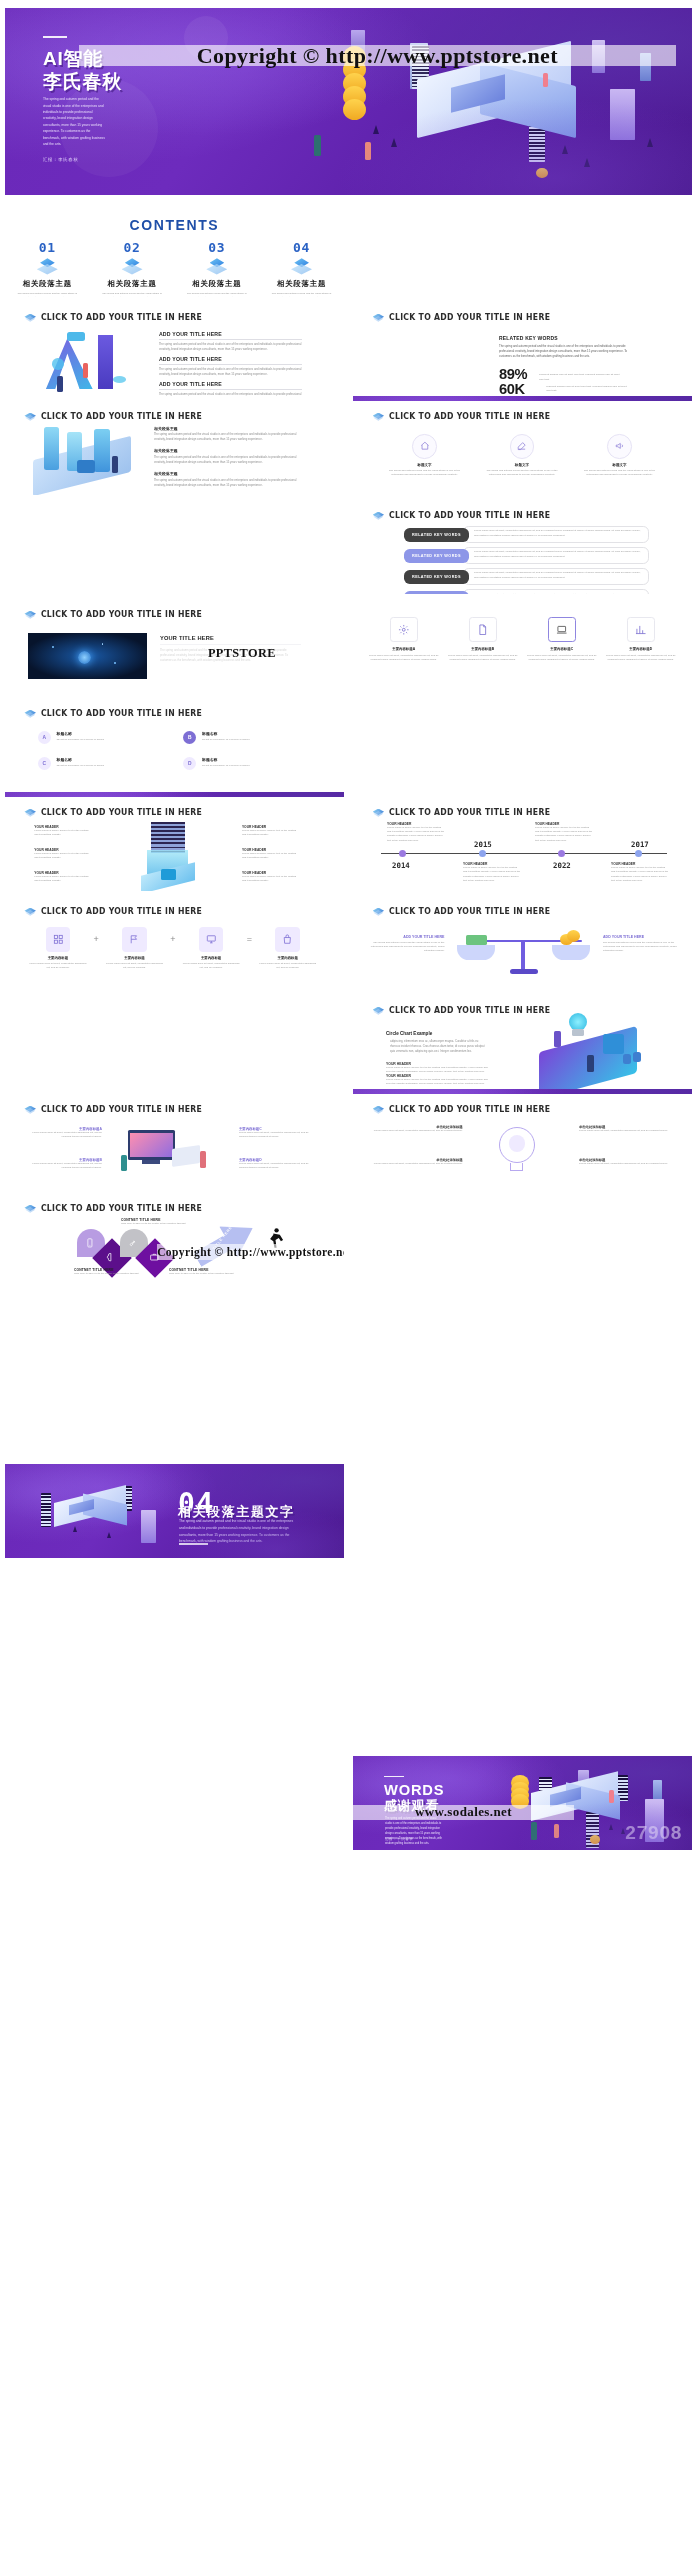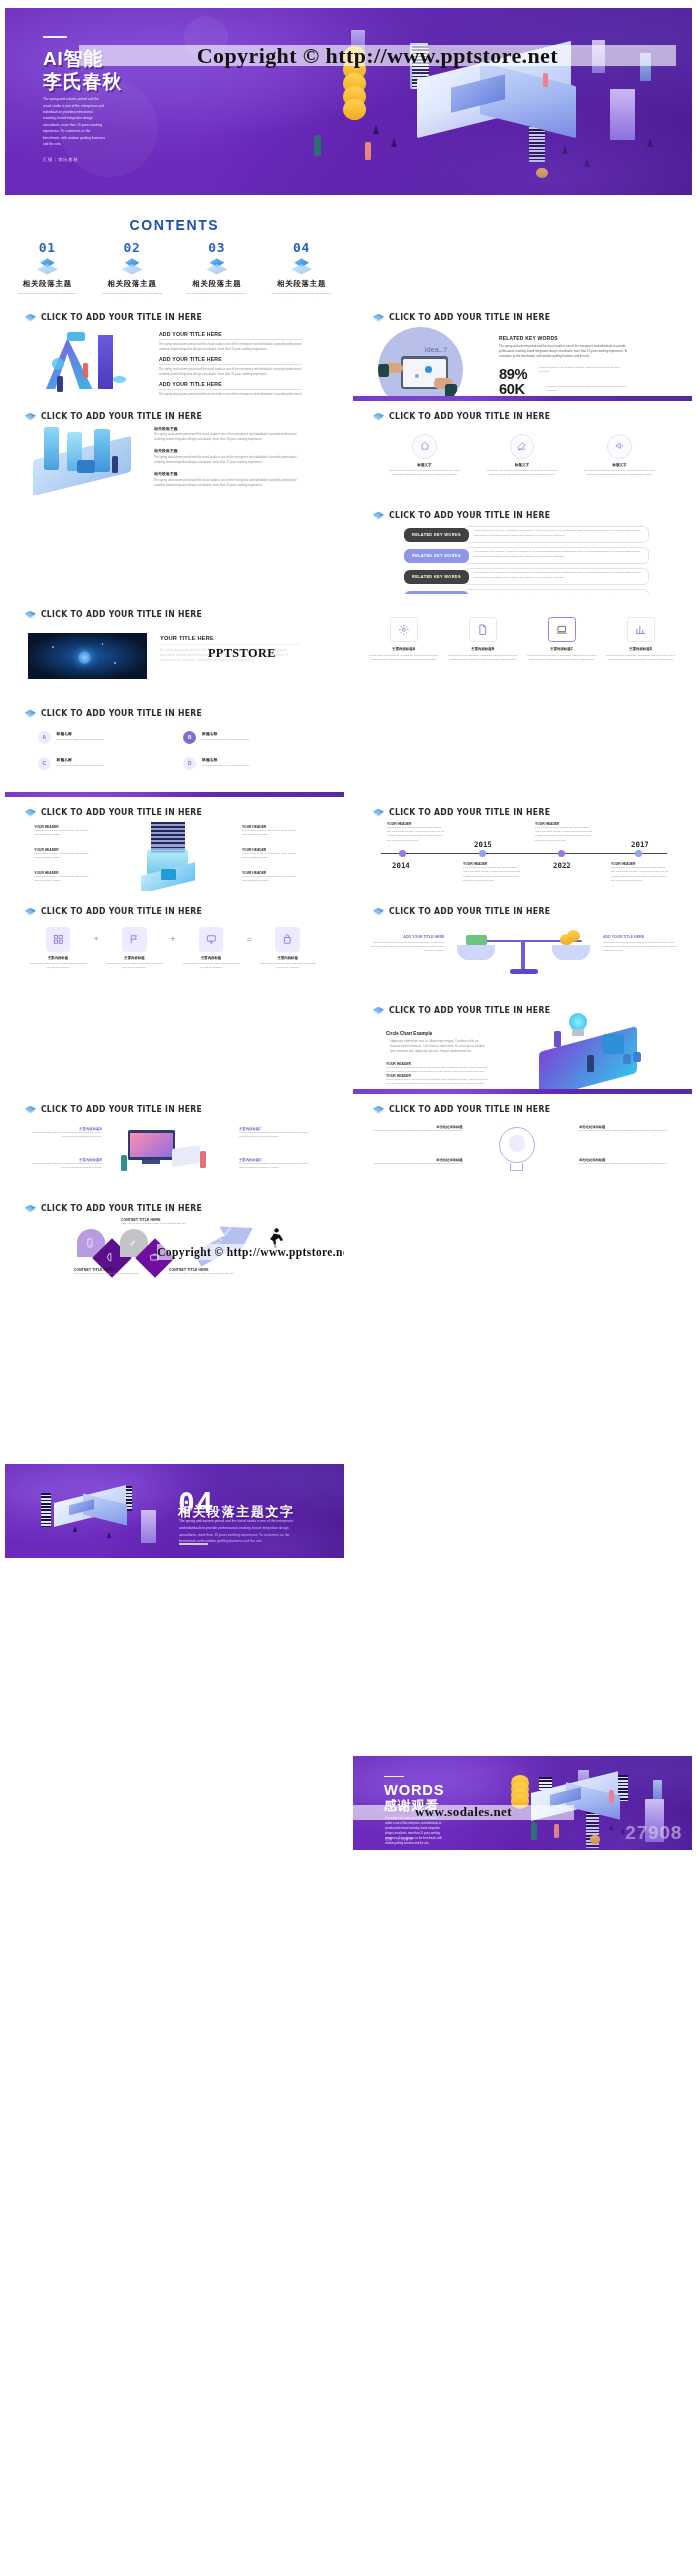--- a/index.html
+++ b/index.html
@@ -292,37 +292,25 @@
 </div>
 
 <div class="slide w-half-r" style="top:302px;height:94px;">
   <div class="stitle" style="left:19.6px;top:9.8px;">
     <span class="cube">
           <i></i>
           <b></b>
         </span>
     <span>CLICK TO ADD YOUR TITLE IN HERE</span>
   </div>
-  <div style="position:absolute;left:24.5px;top:24.5px;width:85px;height:85px;border-radius:50%;background:#b8bfe9;overflow:hidden;">
-    <div style="position:absolute;left:23px;top:29.4px;width:47px;height:33px;background:#555d70;border-radius:3.3px;"></div>
-    <div style="position:absolute;left:25px;top:32px;width:43px;height:28px;background:#f3f5fa;border-radius:1.6px;"></div>
-    <div style="position:absolute;left:47px;top:39px;width:7.4px;height:7.4px;border-radius:50%;background:#2f8fdc;"></div>
-    <div style="position:absolute;left:37px;top:47px;width:4.1px;height:4.1px;border-radius:50%;background:#9aa4bb;"></div>
-    <div style="position:absolute;left:57px;top:51px;width:3.3px;height:3.3px;border-radius:50%;background:#e9b03a;"></div>
-    <div style="position:absolute;left:4.1px;top:36px;width:21px;height:10.6px;background:#d8a782;border-radius:4.9px;"></div>
-    <div style="position:absolute;left:0px;top:37px;width:11.5px;height:13px;background:#1f4548;border-radius:2.5px;"></div>
-    <div style="position:absolute;left:56px;top:51px;width:19.6px;height:11.5px;background:#d8a782;border-radius:4.9px;"></div>
-    <div style="position:absolute;left:67px;top:57px;width:12.3px;height:14px;background:#1f4548;border-radius:2.5px;"></div>
-    <div style="position:absolute;left:47px;top:18px;color:#5a6ea8;font-size:7.4px;">Idea..?</div>
-  </div>
   <div style="position:absolute;left:146px;top:33px;width:139px;">
     <div style="font-size:5px;font-weight:bold;color:#1c1c1c;letter-spacing:0.2px;">RELATED KEY WORDS</div>
     <div class="tiny2" style="margin-top:3.3px;color:#5d5d5d;">The spring and autumn period and the visual studio is one of the enterprises and individuals to provide professional creativity, brand integration design consultants, more than 15 years working experience. To customers as the benchmark, with wisdom grafting business and the arts.</div>
   </div>
-  <div style="position:absolute;left:146px;top:64px;display:flex;align-items:flex-start;gap:1px;">
+  <div style="position:absolute;left:146px;top:64px;display:flex;align-items:flex-end;gap:1px;">
     <div class="bignum" style="width:39px;">89%</div>
     <div class="tiny" style="width:82px;">Praesent sodales odio sit amet odio tristi. Praesent sodales odio sit amet odio tristi.</div>
   </div>
   <div style="position:absolute;left:146px;top:79px;display:flex;align-items:center;gap:8.2px;">
     <div class="bignum" style="width:39px;">60K</div>
     <div class="tiny" style="width:82px;">Praesent sodales odio sit amet odio tristi. Praesent sodales odio sit amet odio tristi.</div>
   </div>
 </div>
 
 <div class="slide w-half-l" style="top:401px;height:94px;">

